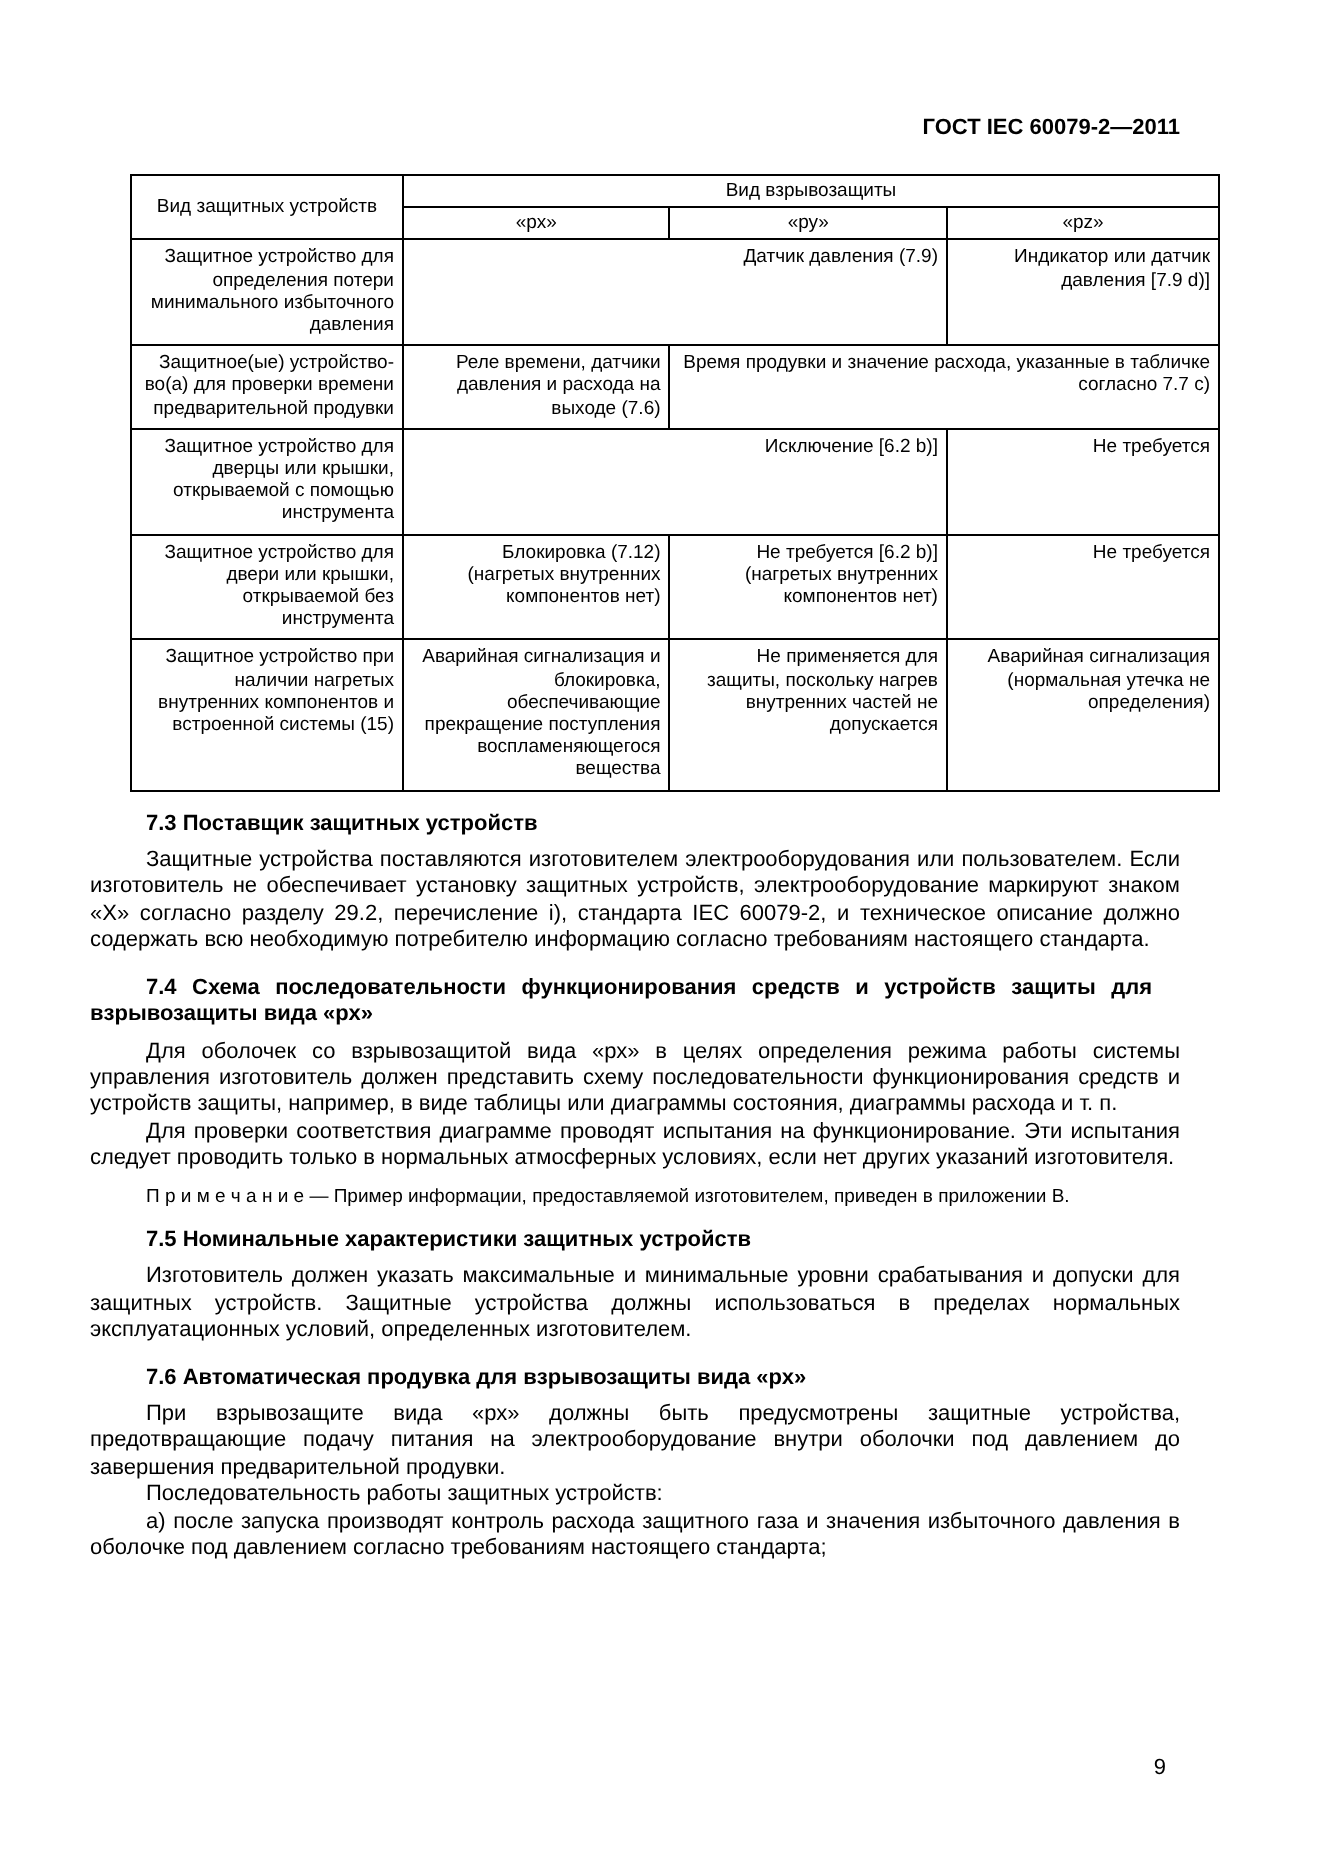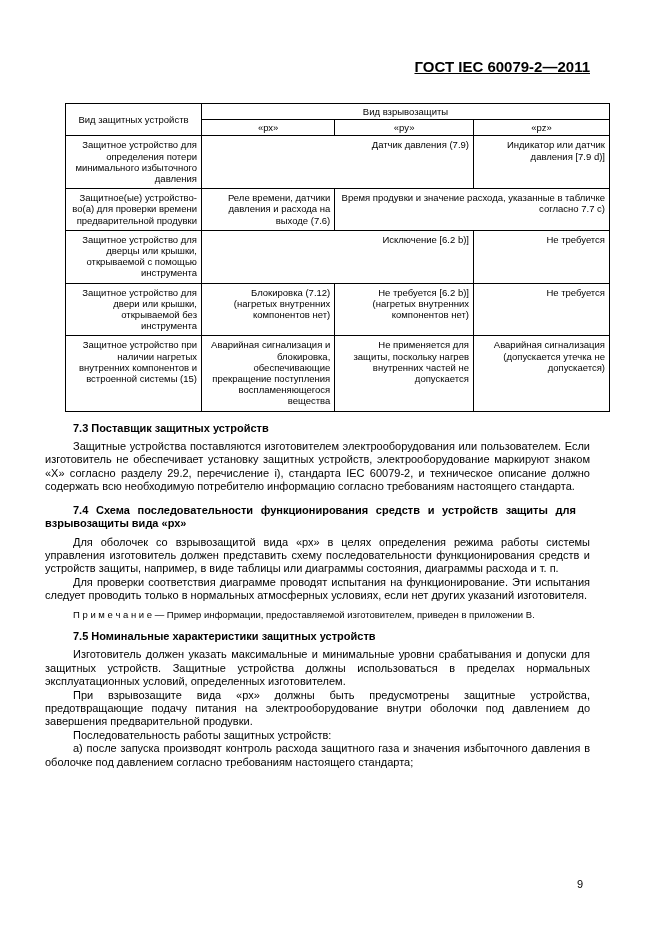--- a/index.html
+++ b/index.html
@@ -10,24 +10,23 @@
     color: #000;
     position: relative;
     overflow: hidden;
   }
   .page {
     position: absolute; inset: 0;
     padding: 58px 71px 0 45px;
   }
   .doc-header {
     text-align: right;
-    font-size: 15px;
+    font-size: 11px;
     font-weight: bold;
-    margin-bottom: 28px;
-    text-decoration: underline;
+    margin-bottom: 17px;
   }
   .table-caption {
     font-size: 9.5px;
     margin-bottom: 4px;
   }
   table.main {
     width: 100%;
     border-collapse: collapse;
     font-size: 9.5px;
     line-height: 1.18;
@@ -126,35 +125,36 @@
         <td>Защитное устройство для двери или крышки, открываемой без инструмента</td>
         <td>Блокировка (7.12) (нагретых внутренних компонентов нет)</td>
         <td>Не требуется [6.2 b)] (нагретых внутренних компонентов нет)</td>
         <td class="ctr">Не требуется</td>
       </tr>
 
       <tr>
         <td>Защитное устройство при наличии нагретых внутренних компонентов и встроенной системы (15)</td>
         <td>Аварийная сигнализация и блокировка, обеспечивающие прекращение поступления воспламеняющегося вещества</td>
         <td>Не применяется для защиты, поскольку нагрев внутренних частей не допускается</td>
-        <td>Аварийная сигнализация (допускается утечка не допускается)</td>
+        <td>Аварийная сигнализация (нормальная утечка не определения)</td>
       </tr>
     </tbody>
   </table>
 
   <div class="section-title">7.3 Поставщик защитных устройств</div>
   <div class="para">Защитные устройства поставляются изготовителем электрооборудования или пользователем. Если изготовитель не обеспечивает установку защитных устройств, электрооборудование маркируют знаком «X» согласно разделу 29.2, перечисление i), стандарта IEC 60079-2, и техническое описание должно содержать всю необходимую потребителю информацию согласно требованиям настоящего стандарта.</div>
 
   <div class="section-title">7.4 Схема последовательности функционирования средств и устройств защиты для взрывозащиты вида «рх»</div>
   <div class="para">Для оболочек со взрывозащитой вида «рх» в целях определения режима работы системы управления изготовитель должен представить схему последовательности функционирования средств и устройств защиты, например, в виде таблицы или диаграммы состояния, диаграммы расхода и т. п.</div>
   <div class="para">Для проверки соответствия диаграмме проводят испытания на функционирование. Эти испытания следует проводить только в нормальных атмосферных условиях, если нет других указаний изготовителя.</div>
   <div class="note">П р и м е ч а н и е — Пример информации, предоставляемой изготовителем, приведен в приложении В.</div>
 
   <div class="section-title">7.5 Номинальные характеристики защитных устройств</div>
   <div class="para">Изготовитель должен указать максимальные и минимальные уровни срабатывания и допуски для защитных устройств. Защитные устройства должны использоваться в пределах нормальных эксплуатационных условий, определенных изготовителем.</div>
 
+  <div class="section-title">7.6 Автоматическая продувка для взрывозащиты вида «рх»</div>
   <div class="para">При взрывозащите вида «рх» должны быть предусмотрены защитные устройства, предотвращающие подачу питания на электрооборудование внутри оболочки под давлением до завершения предварительной продувки.</div>
   <div class="para">Последовательность работы защитных устройств:</div>
   <div class="para">а)  после запуска производят контроль расхода защитного газа и значения избыточного давления в оболочке под давлением согласно требованиям настоящего стандарта;</div>
 
   <div class="page-num">9</div>
 
 </div>
 
 </body></html>

